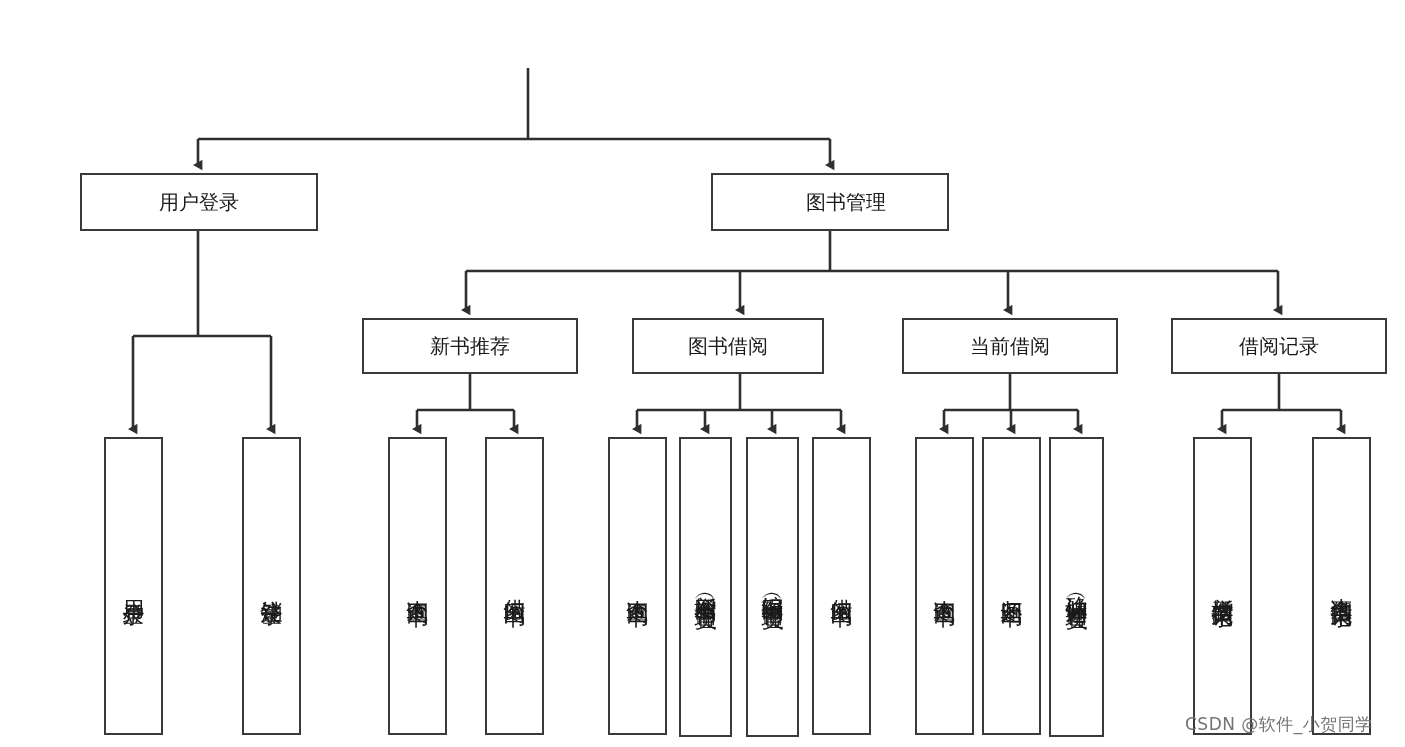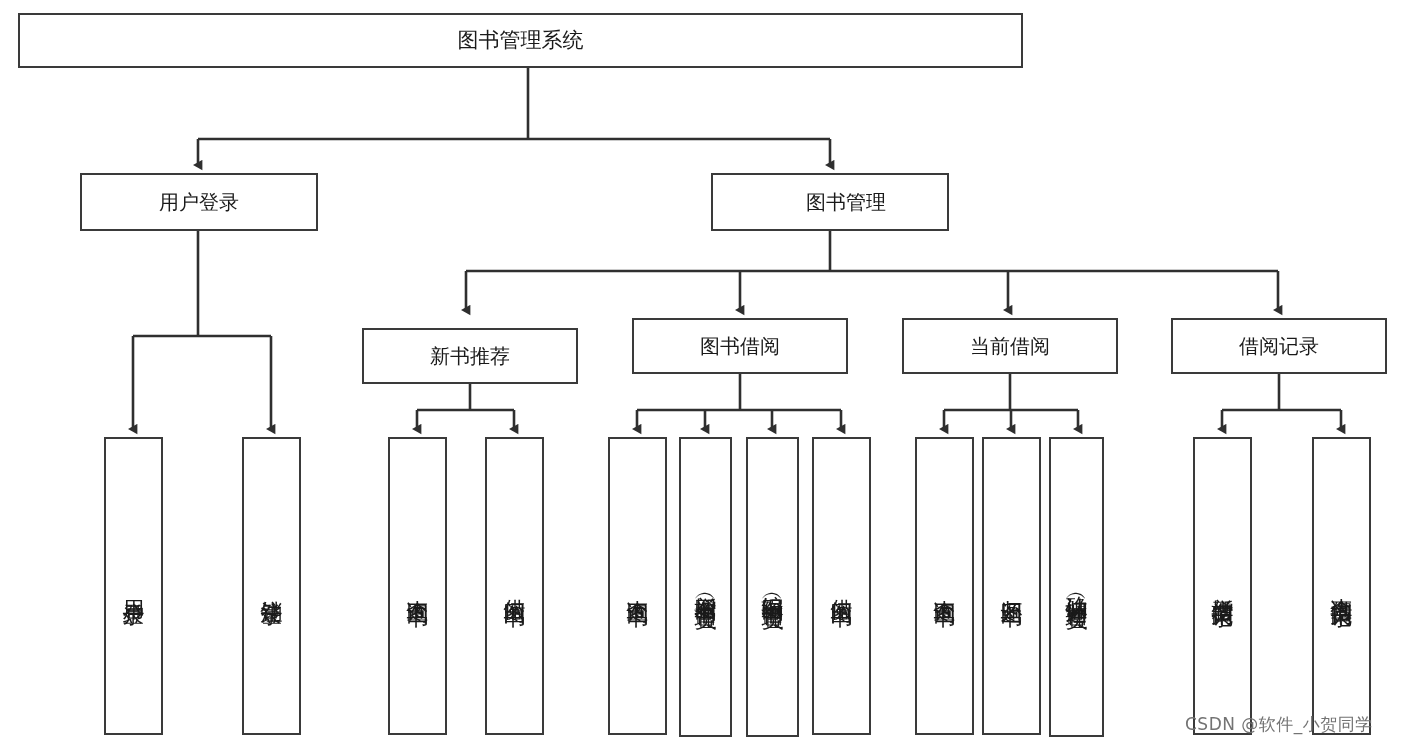--- a/index.html
+++ b/index.html
@@ -121,35 +121,32 @@
       <path d="M1011,410 L1011,429" marker-end="url(#arrow)"></path>
       <path d="M1078,410 L1078,429" marker-end="url(#arrow)"></path>
 
       <path d="M1279,374 L1279,410"></path>
       <path d="M1222,410 L1341,410"></path>
       <path d="M1222,410 L1222,429" marker-end="url(#arrow)"></path>
       <path d="M1341,410 L1341,429" marker-end="url(#arrow)"></path>
     </g>
   </svg>
 
-  <div class="node root" style="left:18px; top:13px; width:1005px; height:55px;">
-    <span class="label">图书管理系统</span>
-  </div>
 
   <div class="node level2" style="left:80px; top:173px; width:238px; height:58px;">
     <span class="label">用户登录</span>
   </div>
   <div class="node level2" style="left:711px; top:173px; width:238px; height:58px;padding-left:32px;">
     <span class="label">图书管理</span>
   </div>
 
-  <div class="node level3" style="left:362px; top:328px; width:216px; height:56px;">
+  <div class="node level3" style="left:362px; top:318px; width:216px; height:56px;">
     <span class="label">新书推荐</span>
   </div>
-  <div class="node level3" style="left:632px; top:318px; width:216px; height:56px;font-family:Liberation Serif, serif;">
+  <div class="node level3" style="left:632px; top:318px; width:192px; height:56px;font-family:Liberation Serif, serif;">
     <span class="label">图书借阅</span>
   </div>
   <div class="node level3" style="left:902px; top:318px; width:216px; height:56px;align-items:center;">
     <span class="label">当前借阅</span>
   </div>
   <div class="node level3" style="left:1171px; top:318px; width:216px; height:56px;">
     <span class="label">借阅记录</span>
   </div>
 
   <div class="node leaf" style="left:104px; top:437px; width:59px; height:298px;">

